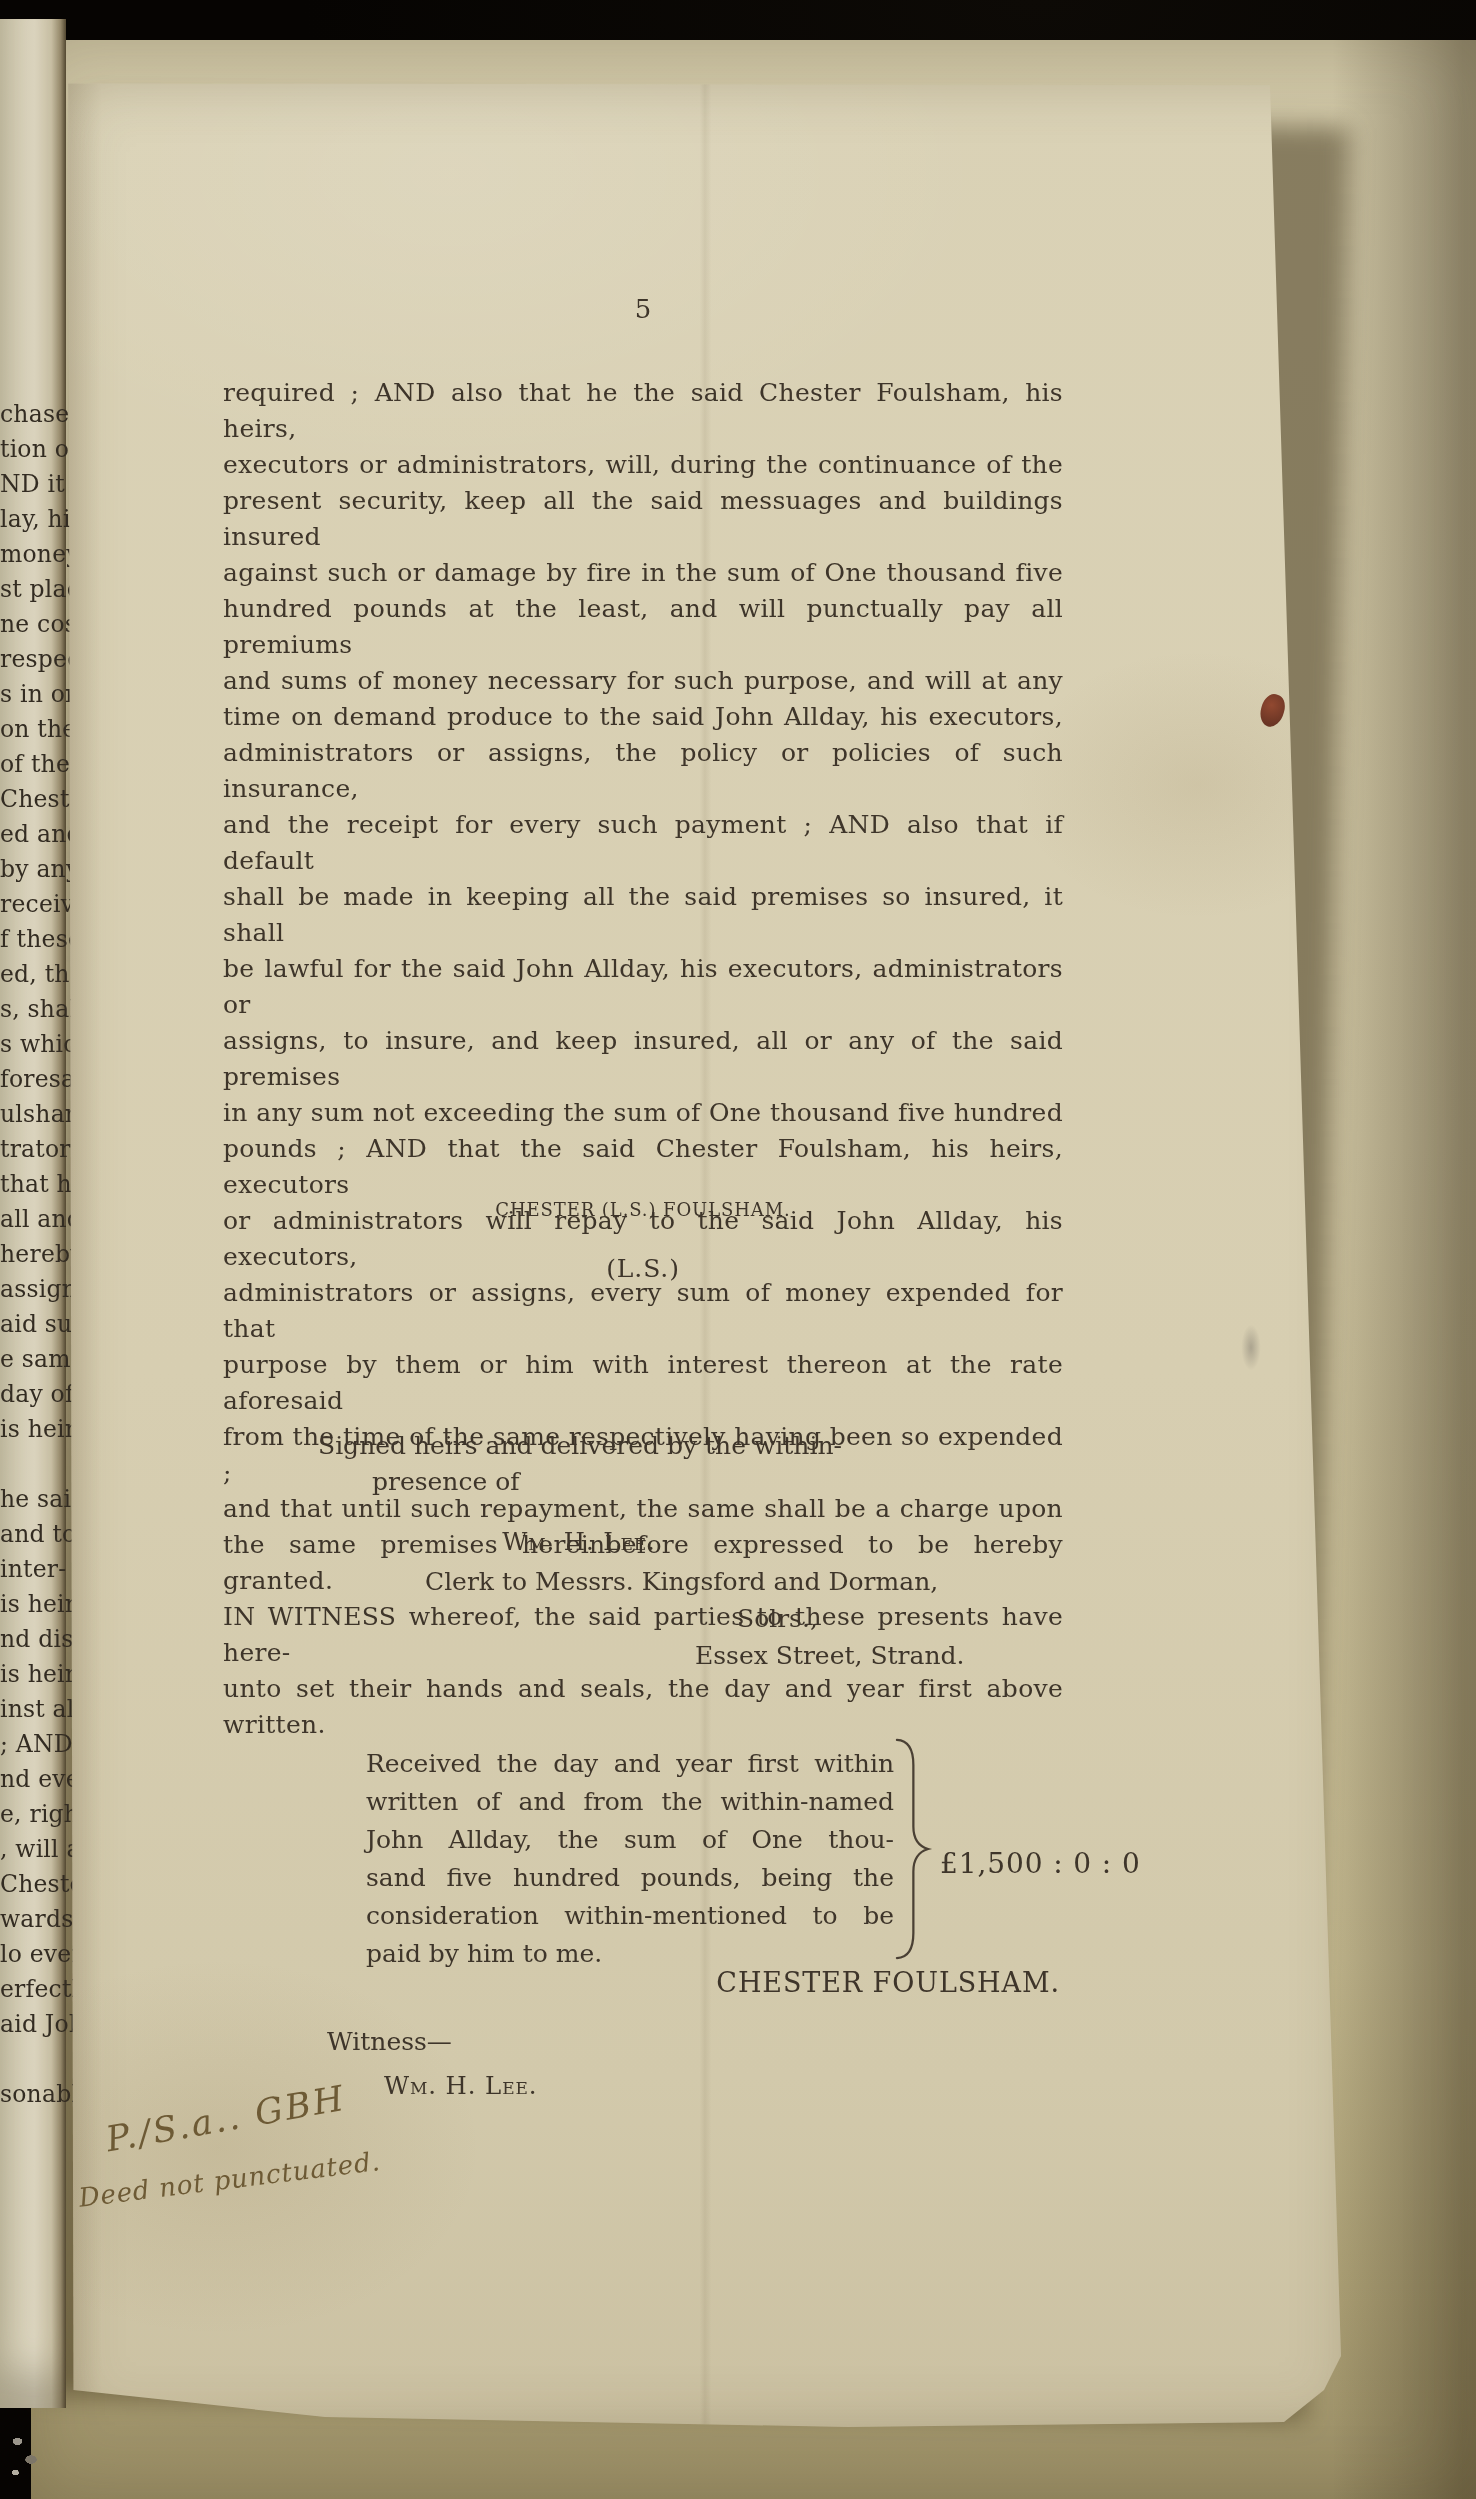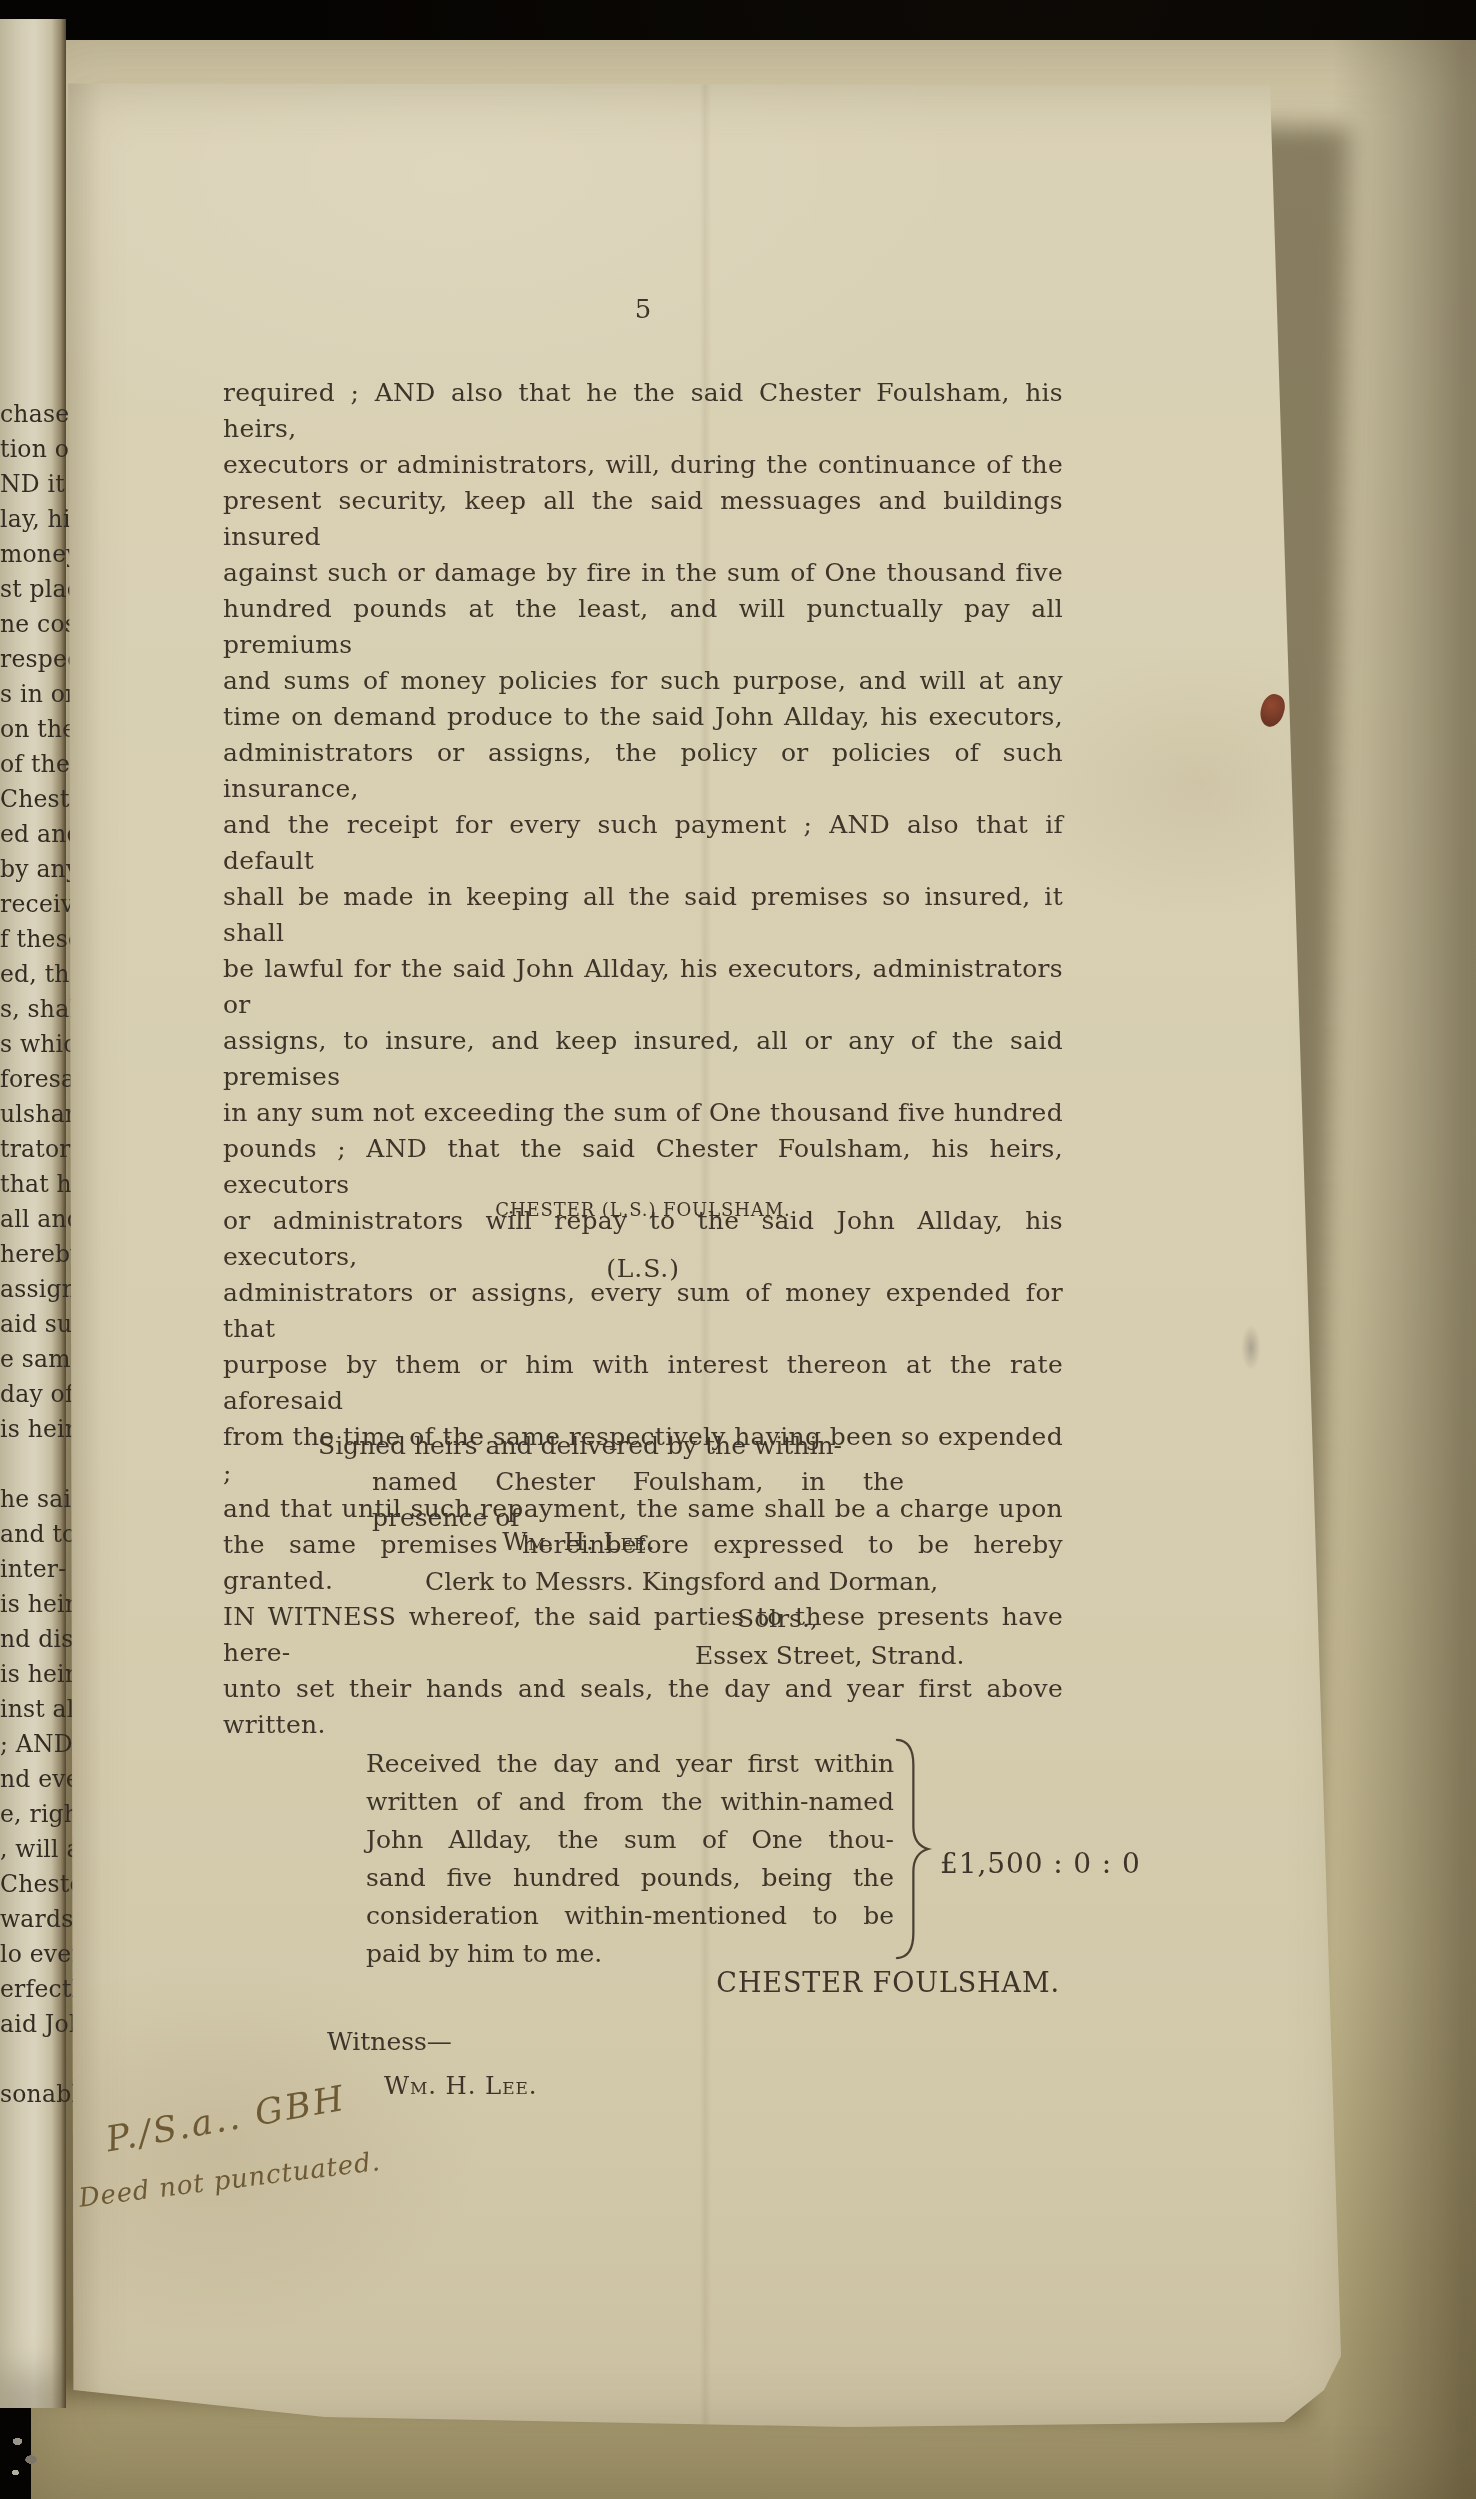--- a/index.html
+++ b/index.html
@@ -160,21 +160,21 @@
 
     <div class="abs measure pagenum">5</div>
 
     <div class="abs measure bodytext">
 
     <div>required ; AND also that he the said Chester Foulsham, his heirs,</div>
         <div>executors or administrators, will, during the continuance of the</div>
         <div>present security, keep all the said messuages and buildings insured</div>
         <div>against such or damage by fire in the sum of One thousand five</div>
         <div>hundred pounds at the least, and will punctually pay all premiums</div>
-        <div>and sums of money policies for such purpose, and will at any</div>
+        <div>and sums of money necessary for such purpose, and will at any</div>
         <div>time on demand produce to the said John Allday, his executors,</div>
         <div>administrators or assigns, the policy or policies of such insurance,</div>
         <div>and the receipt for every such payment ; AND also that if default</div>
         <div>shall be made in keeping all the said premises so insured, it shall</div>
         <div>be lawful for the said John Allday, his executors, administrators or</div>
         <div>assigns, to insure, and keep insured, all or any of the said premises</div>
         <div>in any sum not exceeding the sum of One thousand five hundred</div>
         <div>pounds ; AND that the said Chester Foulsham, his heirs, executors</div>
         <div>or administrators will repay to the said John Allday, his executors,</div>
         <div>administrators or assigns, every sum of money expended for that</div>
@@ -184,21 +184,20 @@
         <div>the same premises hereinbefore expressed to be hereby granted.</div>
         <div>IN WITNESS whereof, the said parties to these presents have here-</div>
         <div>unto set their hands and seals, the day and year first above written.</div>
       </div>
 
     <div class="abs measure sig1">CHESTER (L.S.) FOULSHAM.</div>
     <div class="abs measure sig2">(L.S.)</div>
 
     <div class="abs attest">
       <div>Signed heirs and delivered by the within-</div>
-      <div class="j">named Chester Foulsham, in the</div>
       <div class="i">presence of</div>
     </div>
     <div class="abs wit sc">Wm. H. Lee.</div>
     <div class="abs clerk">Clerk to Messrs. Kingsford and Dorman,</div>
     <div class="abs solrs">Solrs.,</div>
     <div class="abs addr">Essex Street, Strand.</div>
 
     <div class="abs receipt">
 
     <div>Received the day and year first within</div>

